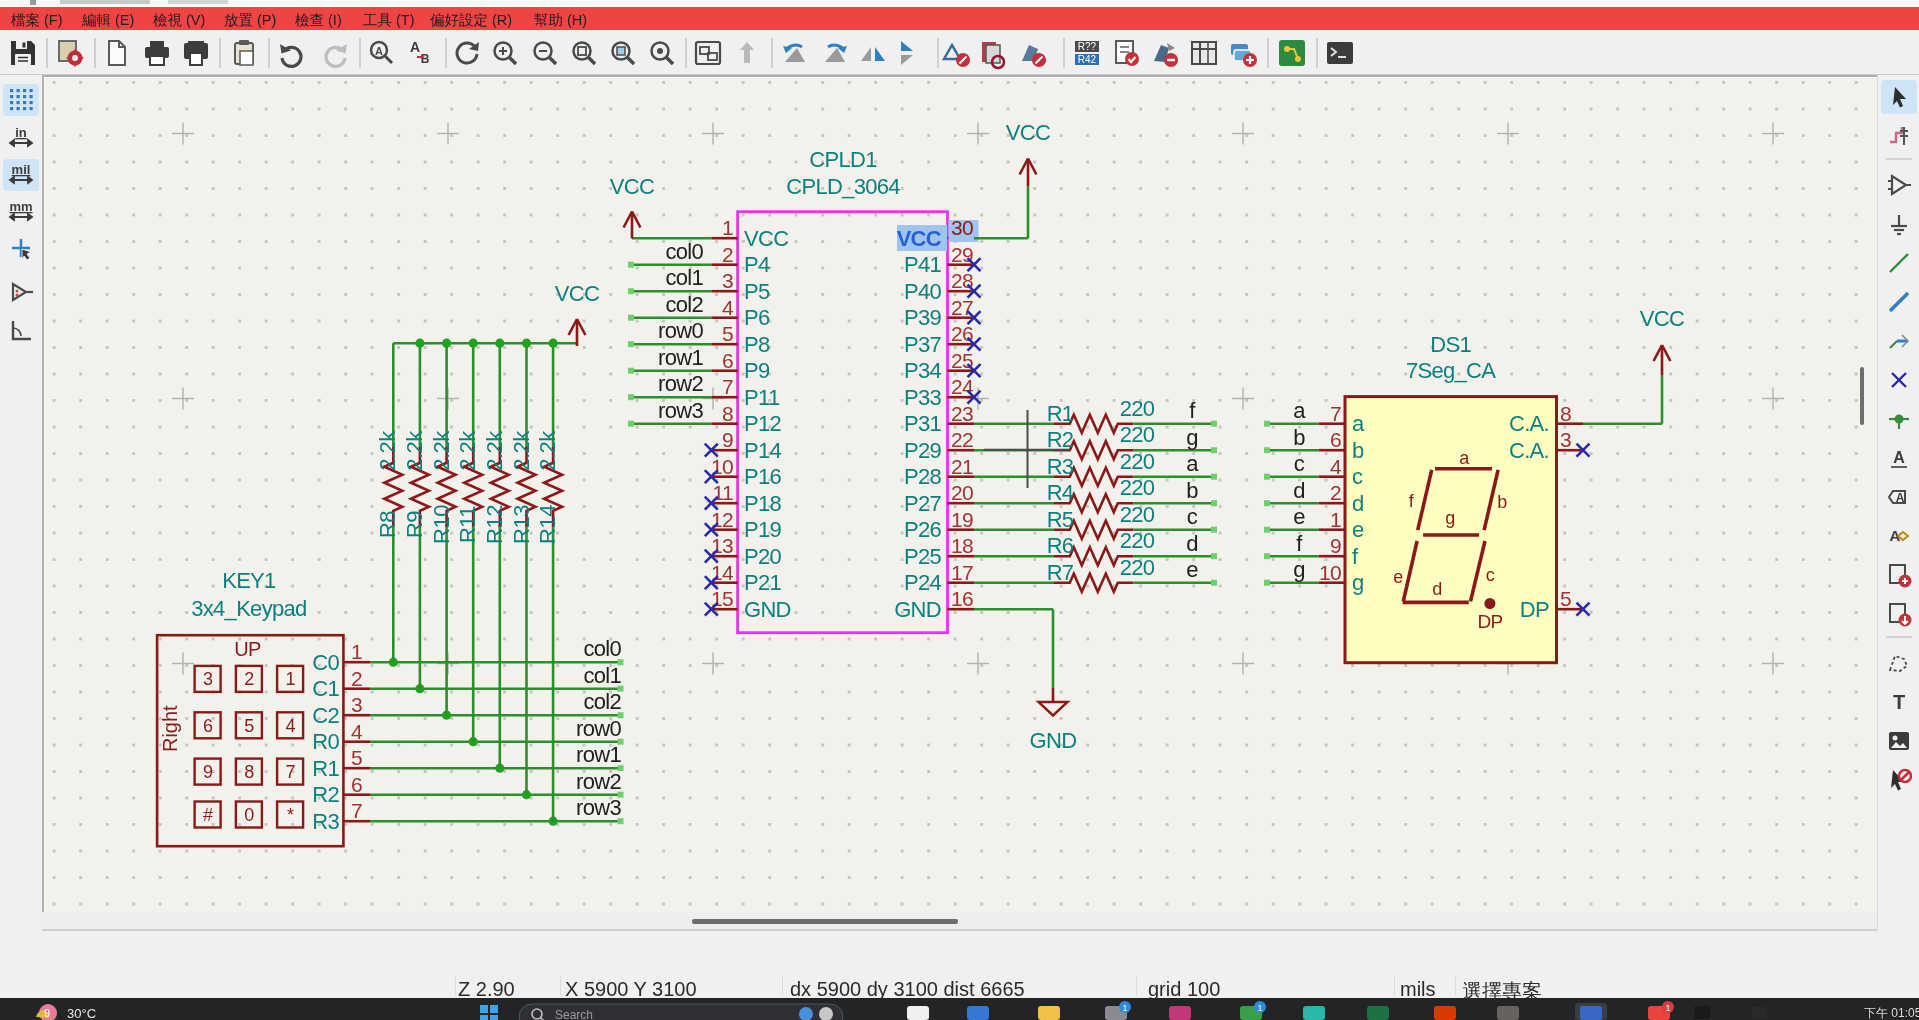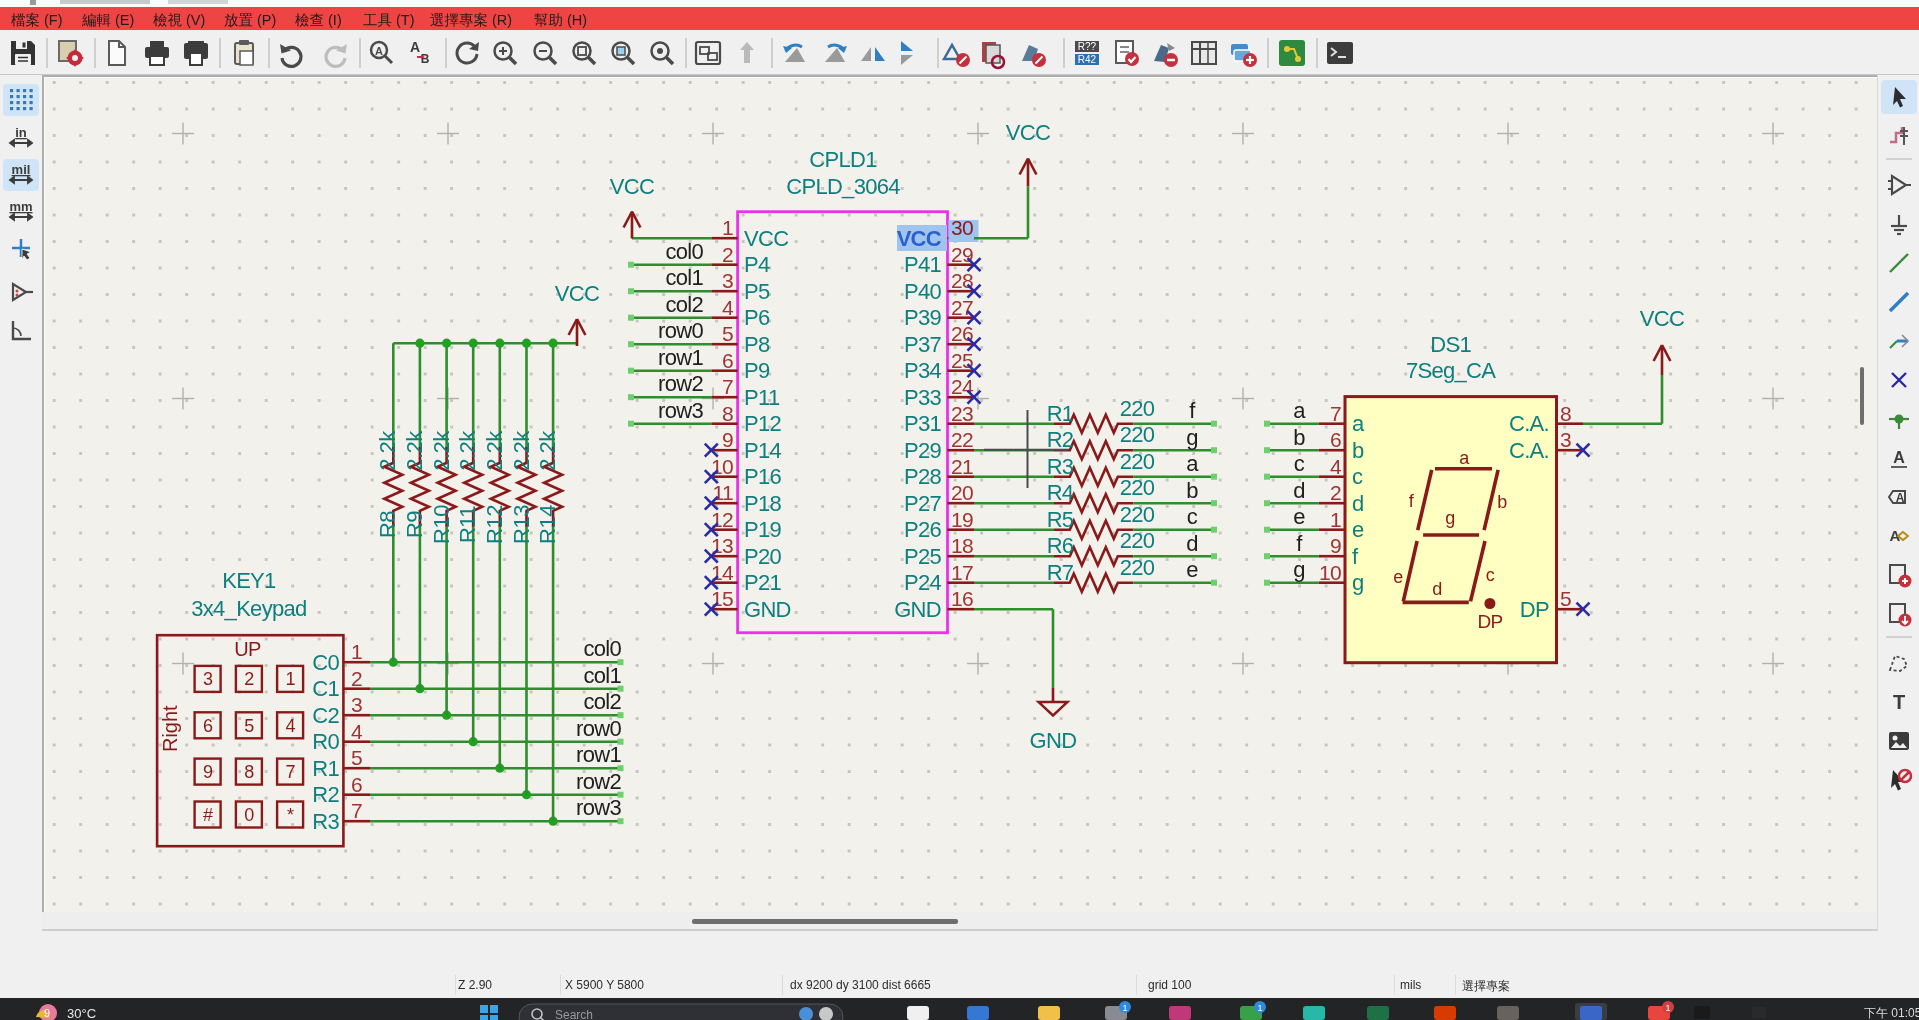--- a/index.html
+++ b/index.html
@@ -8,38 +8,38 @@
 .toolbar{position:absolute;left:0;top:30px;width:1919px;height:45px;background:#f0f0f0;border-bottom:1px solid #c9c9c9}
 .lefttb{position:absolute;left:0;top:75px;width:54px;height:856px;background:#f0f0f0;border-right:1px solid #d9d9d9}
 .righttb{position:absolute;left:1877px;top:75px;width:42px;height:856px;background:#f0f0f0;border-left:1px solid #d9d9d9}
 .canvas{position:absolute;left:42px;top:75px;width:1835px;height:837px;background:#f2f1eb;
  background-image:radial-gradient(circle,#c6c6c1 1.4px,rgba(0,0,0,0) 1.6px);
  background-size:26.5px 26.5px;background-position:-3.1px -7.75px;
  border-top:2px solid #aeaeae;border-left:2px solid #aeaeae;box-shadow:inset 1px 1px 0 #fafaf8}
 .hsb{position:absolute;left:42px;top:912px;width:1835px;height:19px;background:#eeeeee;border-bottom:2px solid #cfcfcf}
 .hthumb{position:absolute;left:650px;top:7px;width:266px;height:5px;background:#6e6e6e;border-radius:2px}
 .vthumb{position:absolute;left:1860px;top:367px;width:4px;height:58px;background:#6e6e6e;border-radius:2px}
-.status{position:absolute;left:0;top:933px;width:1748px;height:65px;background:#f0f0f0;font-size:12px;color:#2b2b2b}
+.status{position:absolute;left:0;top:933px;width:1748px;height:65px;background:#f0f0f0;font-size:20px;color:#2b2b2b}
 .status span{position:absolute;top:45px}
 .taskbar{position:absolute;left:0;top:998px;width:1919px;height:22px;background:#222426}
 svg text{font-family:"Liberation Sans",sans-serif}
 </style></head>
 <body>
 <div style="position:absolute;left:0;top:0;width:1919px;height:7px;background:#fbfbfb"></div>
 <div style="position:absolute;left:30px;top:0;width:6px;height:5px;background:#9a9a9a"></div>
 <div style="position:absolute;left:60px;top:0;width:90px;height:4px;background:#c9c9c9"></div>
 <div style="position:absolute;left:168px;top:0;width:60px;height:4px;background:#d4d4d4"></div>
 <div class="menubar" style="top:7px;height:23px">
 <span style="left:11px">檔案 (F)</span>
     <span style="left:82px">編輯 (E)</span>
     <span style="left:153px">檢視 (V)</span>
 <span style="left:224px">放置 (P)</span>
     <span style="left:295px">檢查 (I)</span>
     <span style="left:363px">工具 (T)</span>
-<span style="left:430px">選擇專案 (R)</span>
+<span style="left:430px">偏好設定 (R)</span>
     <span style="left:534px">幫助 (H)</span>
 </div>
 <div class="toolbar"><svg width="1919" height="45" viewBox="0 0 1919 45">
       <g transform="translate(23,23)">
         <path d="M-12,-12 h20 l4,4 v20 h-24 z" fill="#333"></path>
         <rect x="-7" y="-12" width="11" height="8" fill="#f0f0f0"></rect>
         <rect x="-0.5" y="-10.5" width="3" height="5" fill="#333"></rect>
         <rect x="-8" y="1" width="16" height="11" rx="1" fill="#f0f0f0"></rect>
         <line x1="-5" y1="4.5" x2="5" y2="4.5" stroke="#333" stroke-width="1.5"></line>
         <line x1="-5" y1="8" x2="5" y2="8" stroke="#333" stroke-width="1.5"></line>
@@ -802,22 +802,22 @@
 <line x1="984.0" y1="449.8" x2="1069.0" y2="449.8" stroke="#4a4a52" stroke-width="2" stroke-linecap="butt"></line>
 </svg>
 <div class="status">
 <i style="position:absolute;left:455px;top:42px;width:1px;height:20px;background:#dcdcdc"></i>
     <i style="position:absolute;left:560px;top:42px;width:1px;height:20px;background:#dcdcdc"></i>
     <i style="position:absolute;left:782px;top:42px;width:1px;height:20px;background:#dcdcdc"></i>
     <i style="position:absolute;left:1136px;top:42px;width:1px;height:20px;background:#dcdcdc"></i>
     <i style="position:absolute;left:1394px;top:42px;width:1px;height:20px;background:#dcdcdc"></i>
     <i style="position:absolute;left:1455px;top:42px;width:1px;height:20px;background:#dcdcdc"></i>
     <span style="left:458px">Z 2.90</span>
-<span style="left:565px">X 5900  Y 5800</span>
-<span style="left:790px">dx 9200  dy 3100  dist 6665</span>
+<span style="left:565px">X 5900  Y 3100</span>
+<span style="left:790px">dx 5900  dy 3100  dist 6665</span>
 <span style="left:1148px">grid 100</span>
 <span style="left:1400px">mils</span>
 <span style="left:1462px">選擇專案</span>
 </div>
 <div class="taskbar">
     <svg width="1919" height="22" viewBox="0 0 1919 22" style="position:absolute;top:0;left:0">
       <circle cx="48" cy="15" r="9" fill="#e87a9a"></circle>
       <path d="M36,19 a9,8 0 0,1 9,-7 l5,8 z" fill="#e8b838"></path>
       <text x="47" y="19" font-size="11" fill="#fff" text-anchor="middle">9</text>
       <text x="67" y="20" font-size="13" fill="#e8e8e8">30°C</text>

